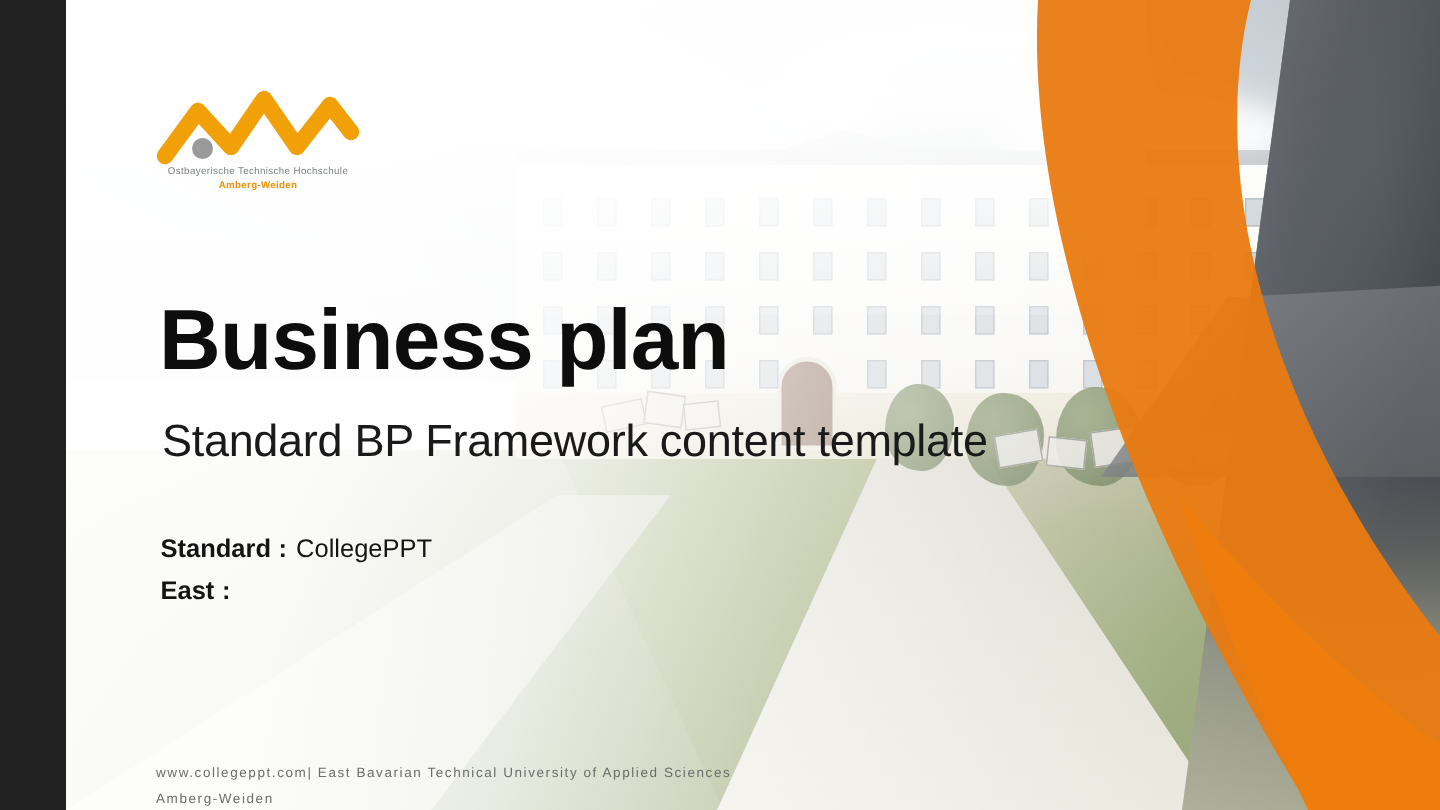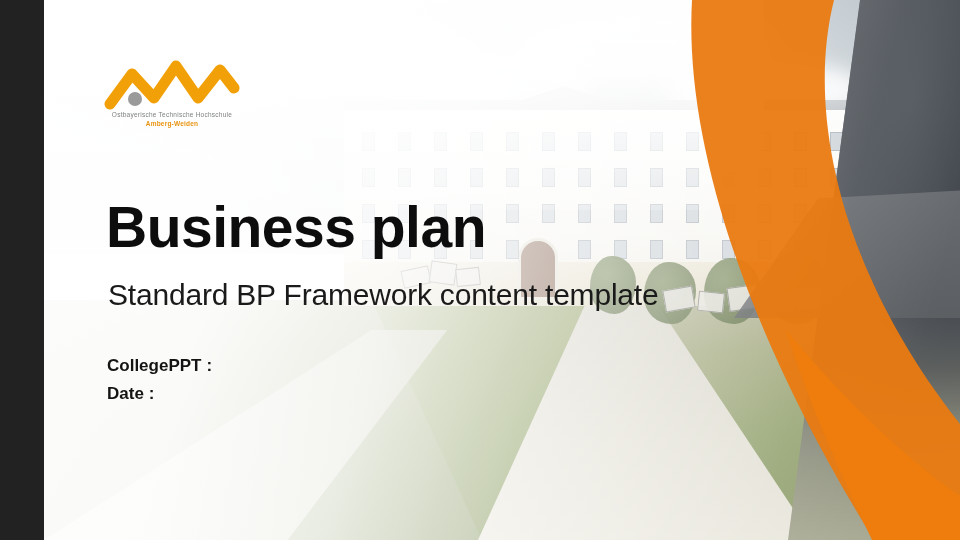--- a/index.html
+++ b/index.html
@@ -386,23 +386,25 @@
     </svg>
     <div class="logo-line1">Ostbayerische Technische Hochschule</div>
     <div class="logo-line2">Amberg-Weiden</div>
   </div>
 
   <div class="title">Business plan</div>
   <div class="subtitle">Standard BP Framework content template</div>
 
   <div class="meta">
     <div class="meta-row">
-      <span class="meta-label">CollegePPT</span>
+      <span class="meta-label">Standard</span>
       <span class="meta-sep">:</span>
+      <span class="meta-value">CollegePPT</span>
     </div>
     <div class="meta-row">
-      <span class="meta-label">Date</span>
+      <span class="meta-label">East</span>
       <span class="meta-sep">:</span>
     </div>
   </div>
 
+  <div class="footer">www.collegeppt.com| East Bavarian Technical University of Applied Sciences Amberg-Weiden</div>
 
 </div>
 
 </body></html>

